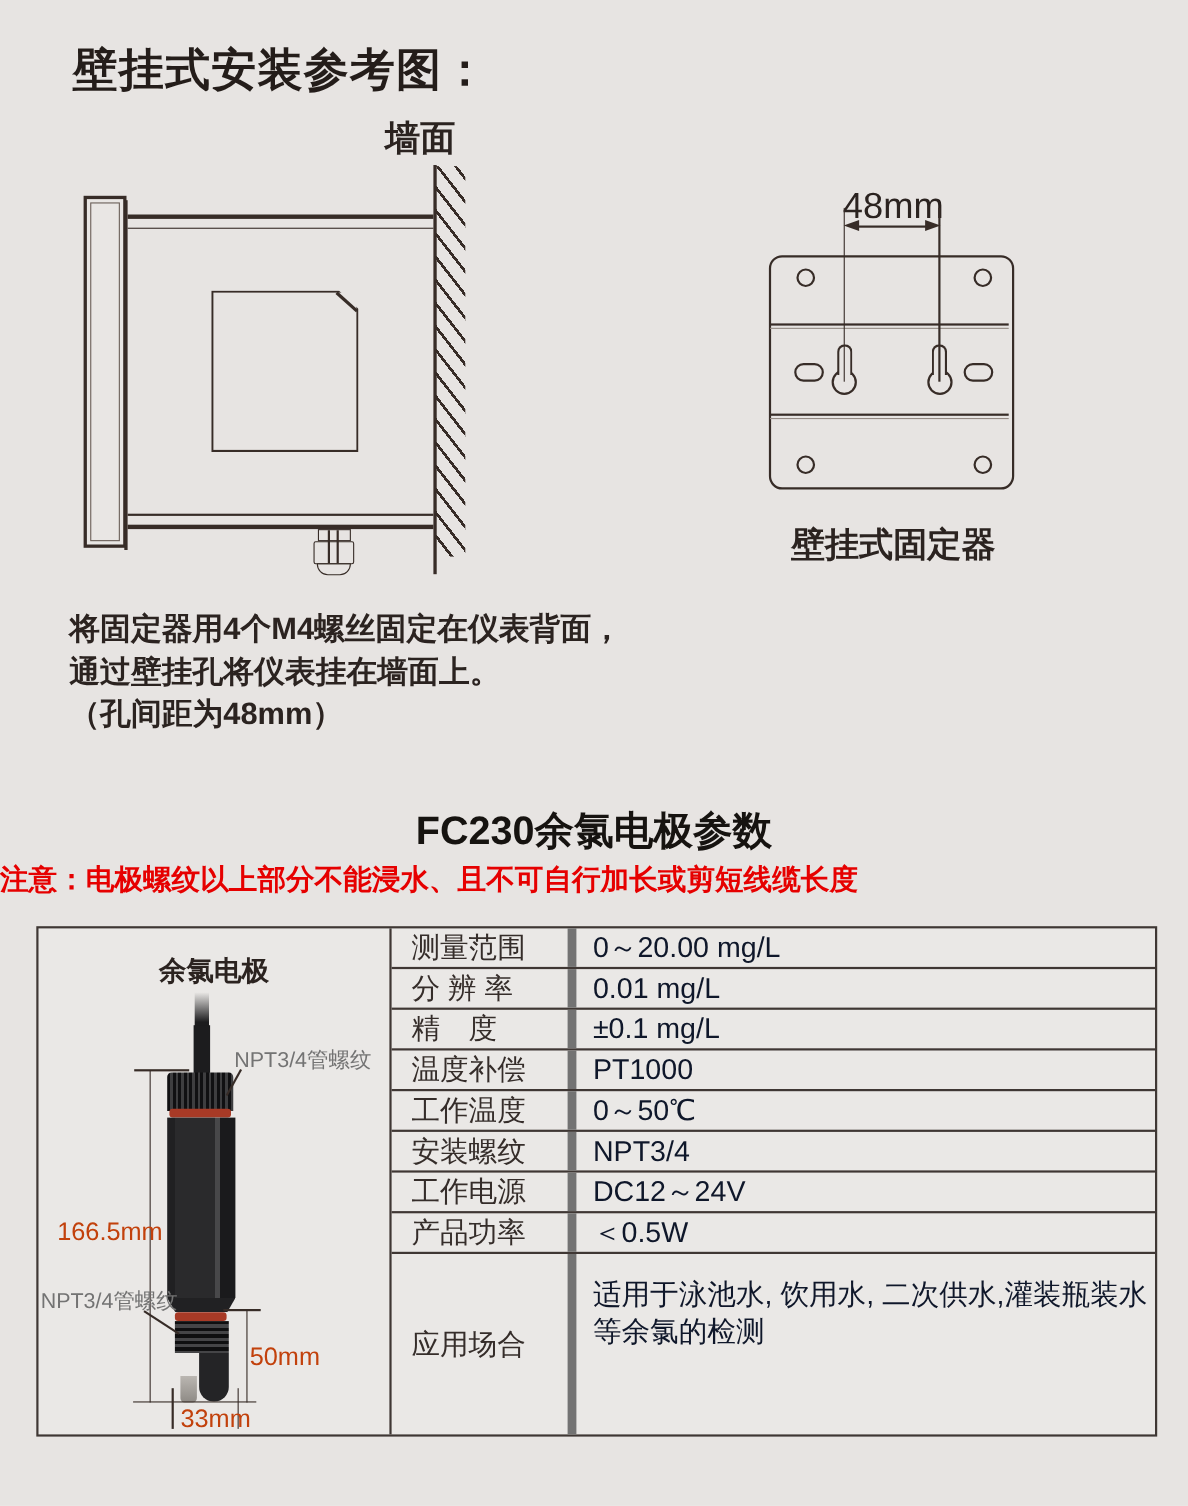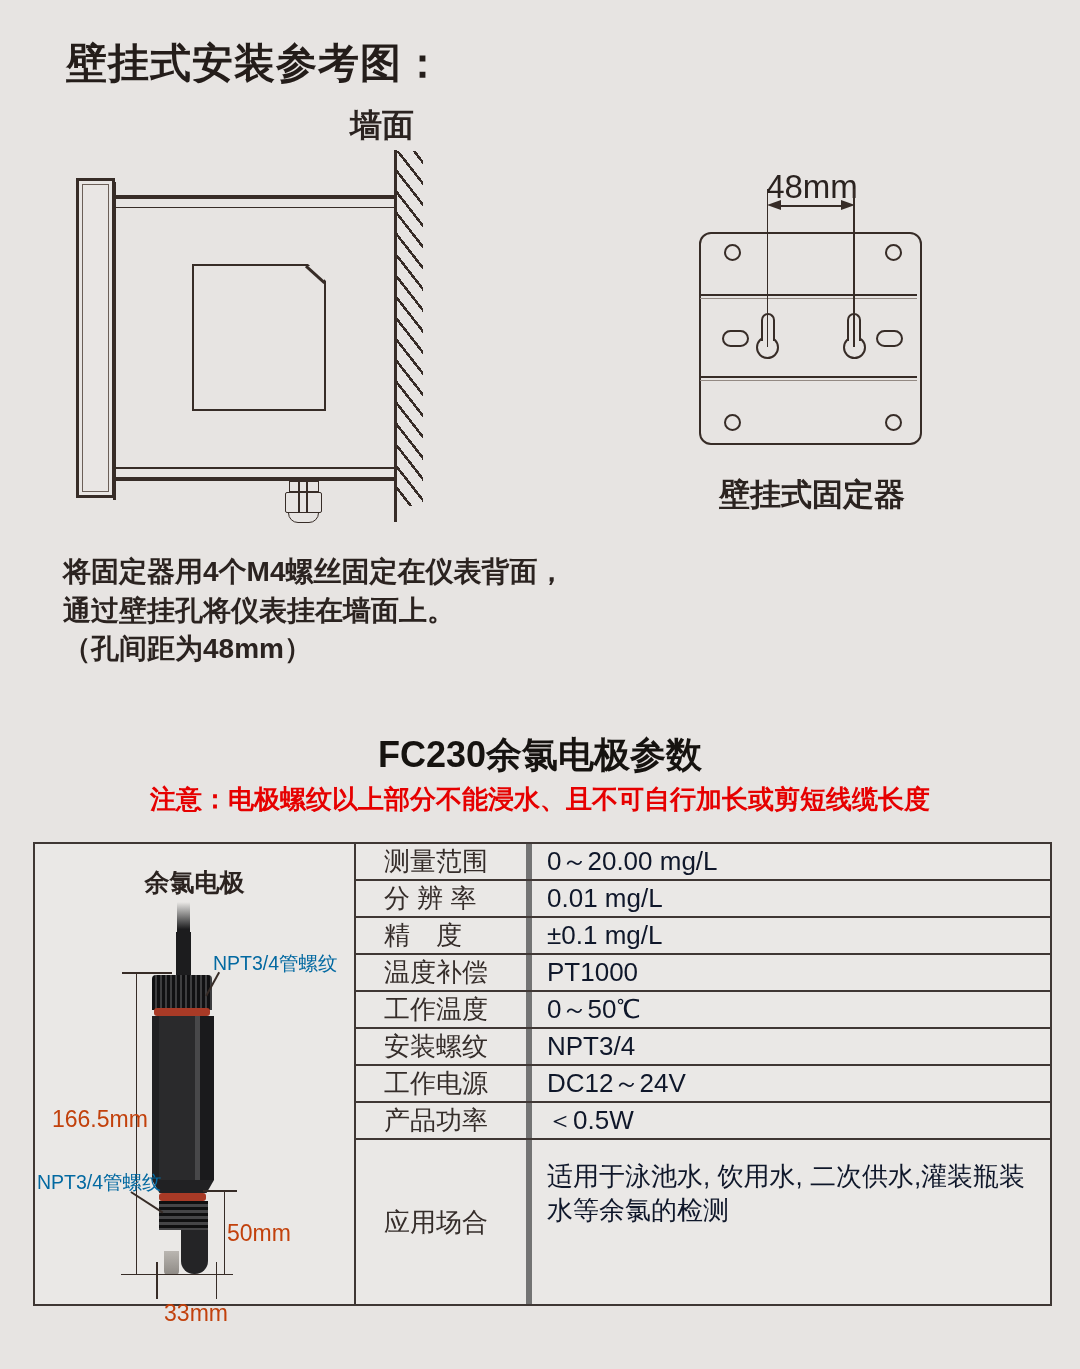--- a/index.html
+++ b/index.html
@@ -24,37 +24,37 @@
   .kh-circle{position:absolute;width:19px;height:19px;border:2px solid #372c27;border-radius:50%;z-index:1;}
   .kh-slot{position:absolute;width:10px;height:26px;border:2px solid #372c27;border-bottom:none;
            border-radius:7px 7px 0 0;background:#e7e4e2;z-index:2;}
   .dim48{left:762px;top:168px;width:100px;text-align:center;font-size:33px;}
   .fixture-cap{left:712px;top:474px;width:200px;text-align:center;font-size:31px;font-weight:bold;}
   .arrow-h{position:absolute;width:0;height:0;border-top:5.5px solid transparent;border-bottom:5.5px solid transparent;}
   
   .instr{left:63px;top:553px;font-size:28px;font-weight:bold;line-height:38.5px;color:#2b2320;}
   
   .sec-title{left:0;top:731px;width:1080px;text-align:center;font-size:36px;font-weight:bold;color:#161310;}
-  .warning{left:0;top:782px;width:1080px;text-align:center;font-size:26px;font-weight:bold;}
+  .warning{left:0;top:782px;width:1080px;text-align:left;font-size:26px;font-weight:bold;}
   
   .spec-table{position:absolute;left:33px;top:842px;width:1015px;height:460px;
               border:2px solid #3f3734;background:#eae8e6;display:flex;}
   .electrode-cell{position:relative;width:319px;border-right:2px solid #3f3734;flex:none;}
   .rows{flex:1;display:flex;flex-direction:column;}
   .row{display:flex;height:35px;flex:none;border-bottom:2px solid #3f3734;}
   .row:last-child{border-bottom:none;flex:1;height:auto;justify-content:flex-end;}
-  .cell-p{width:142px;flex:none;border-right:6px solid #737373;display:flex;align-items:center;
-          padding-left:28px;font-size:26px;color:#352d2a;}
+  .cell-p{width:142px;flex:none;border-right:8px solid #737373;display:flex;align-items:center;
+          padding-left:18px;font-size:26px;color:#352d2a;}
   .cell-v{flex:1;display:flex;align-items:center;padding-left:15px;font-size:26px;color:#0f172a;}
   .row:last-child .cell-v{white-space:normal;line-height:34px;align-items:flex-start;padding-top:19px;padding-right:6px;}
   
   .e-cap{position:absolute;left:0;top:22px;width:100%;text-align:center;font-size:25px;font-weight:bold;}
   .eln{position:absolute;background:#372c27;}
   .etxt{position:absolute;font-size:23px;color:#c2410c;white-space:nowrap;}
-  .npt{position:absolute;font-size:19.5px;color:#0369a1;white-space:nowrap;}
+  .npt{position:absolute;font-size:19.5px;color:#737373;white-space:nowrap;}
 </style>
 </head>
 <body>
 
 <div class="page">
 
   <div class="txt main-title">壁挂式安装参考图：</div>
   <div class="txt wall-label">墙面</div>
 
   <div>
@@ -139,21 +139,21 @@
       <div class="etxt" style="left:17px;top:262px;">166.5mm</div>
       <div class="npt" style="left:178px;top:106px;">NPT3/4管螺纹</div>
       <div class="eln" style="left:171px;top:151px;width:27px;height:1.8px;transform:rotate(-61deg);transform-origin:0 50%;"></div>
       <div class="npt" style="left:2px;top:325px;">NPT3/4管螺纹</div>
       <div class="eln" style="left:96px;top:347px;width:38px;height:1.8px;transform:rotate(33deg);transform-origin:0 50%;"></div>
       <div class="eln" style="left:168px;top:346px;width:34px;height:1.5px;"></div>
       <div class="eln" style="left:188.5px;top:347px;width:1.5px;height:84px;"></div>
       <div class="etxt" style="left:192px;top:376px;">50mm</div>
       <div class="eln" style="left:121px;top:418px;width:1.5px;height:37px;"></div>
       <div class="eln" style="left:180.5px;top:418px;width:1.5px;height:37px;"></div>
-      <div class="etxt" style="left:121px;top:456px;width:80px;text-align:center;">33mm</div>
+      <div class="etxt" style="left:121px;top:432px;width:80px;text-align:center;">33mm</div>
     </div>
 
     <div class="rows">
       <div class="row">
         <div class="cell-p">测量范围</div>
         <div class="cell-v">0～20.00 mg/L</div>
       </div>
       <div class="row">
         <div class="cell-p">分 辨 率</div>
         <div class="cell-v">0.01 mg/L</div>

